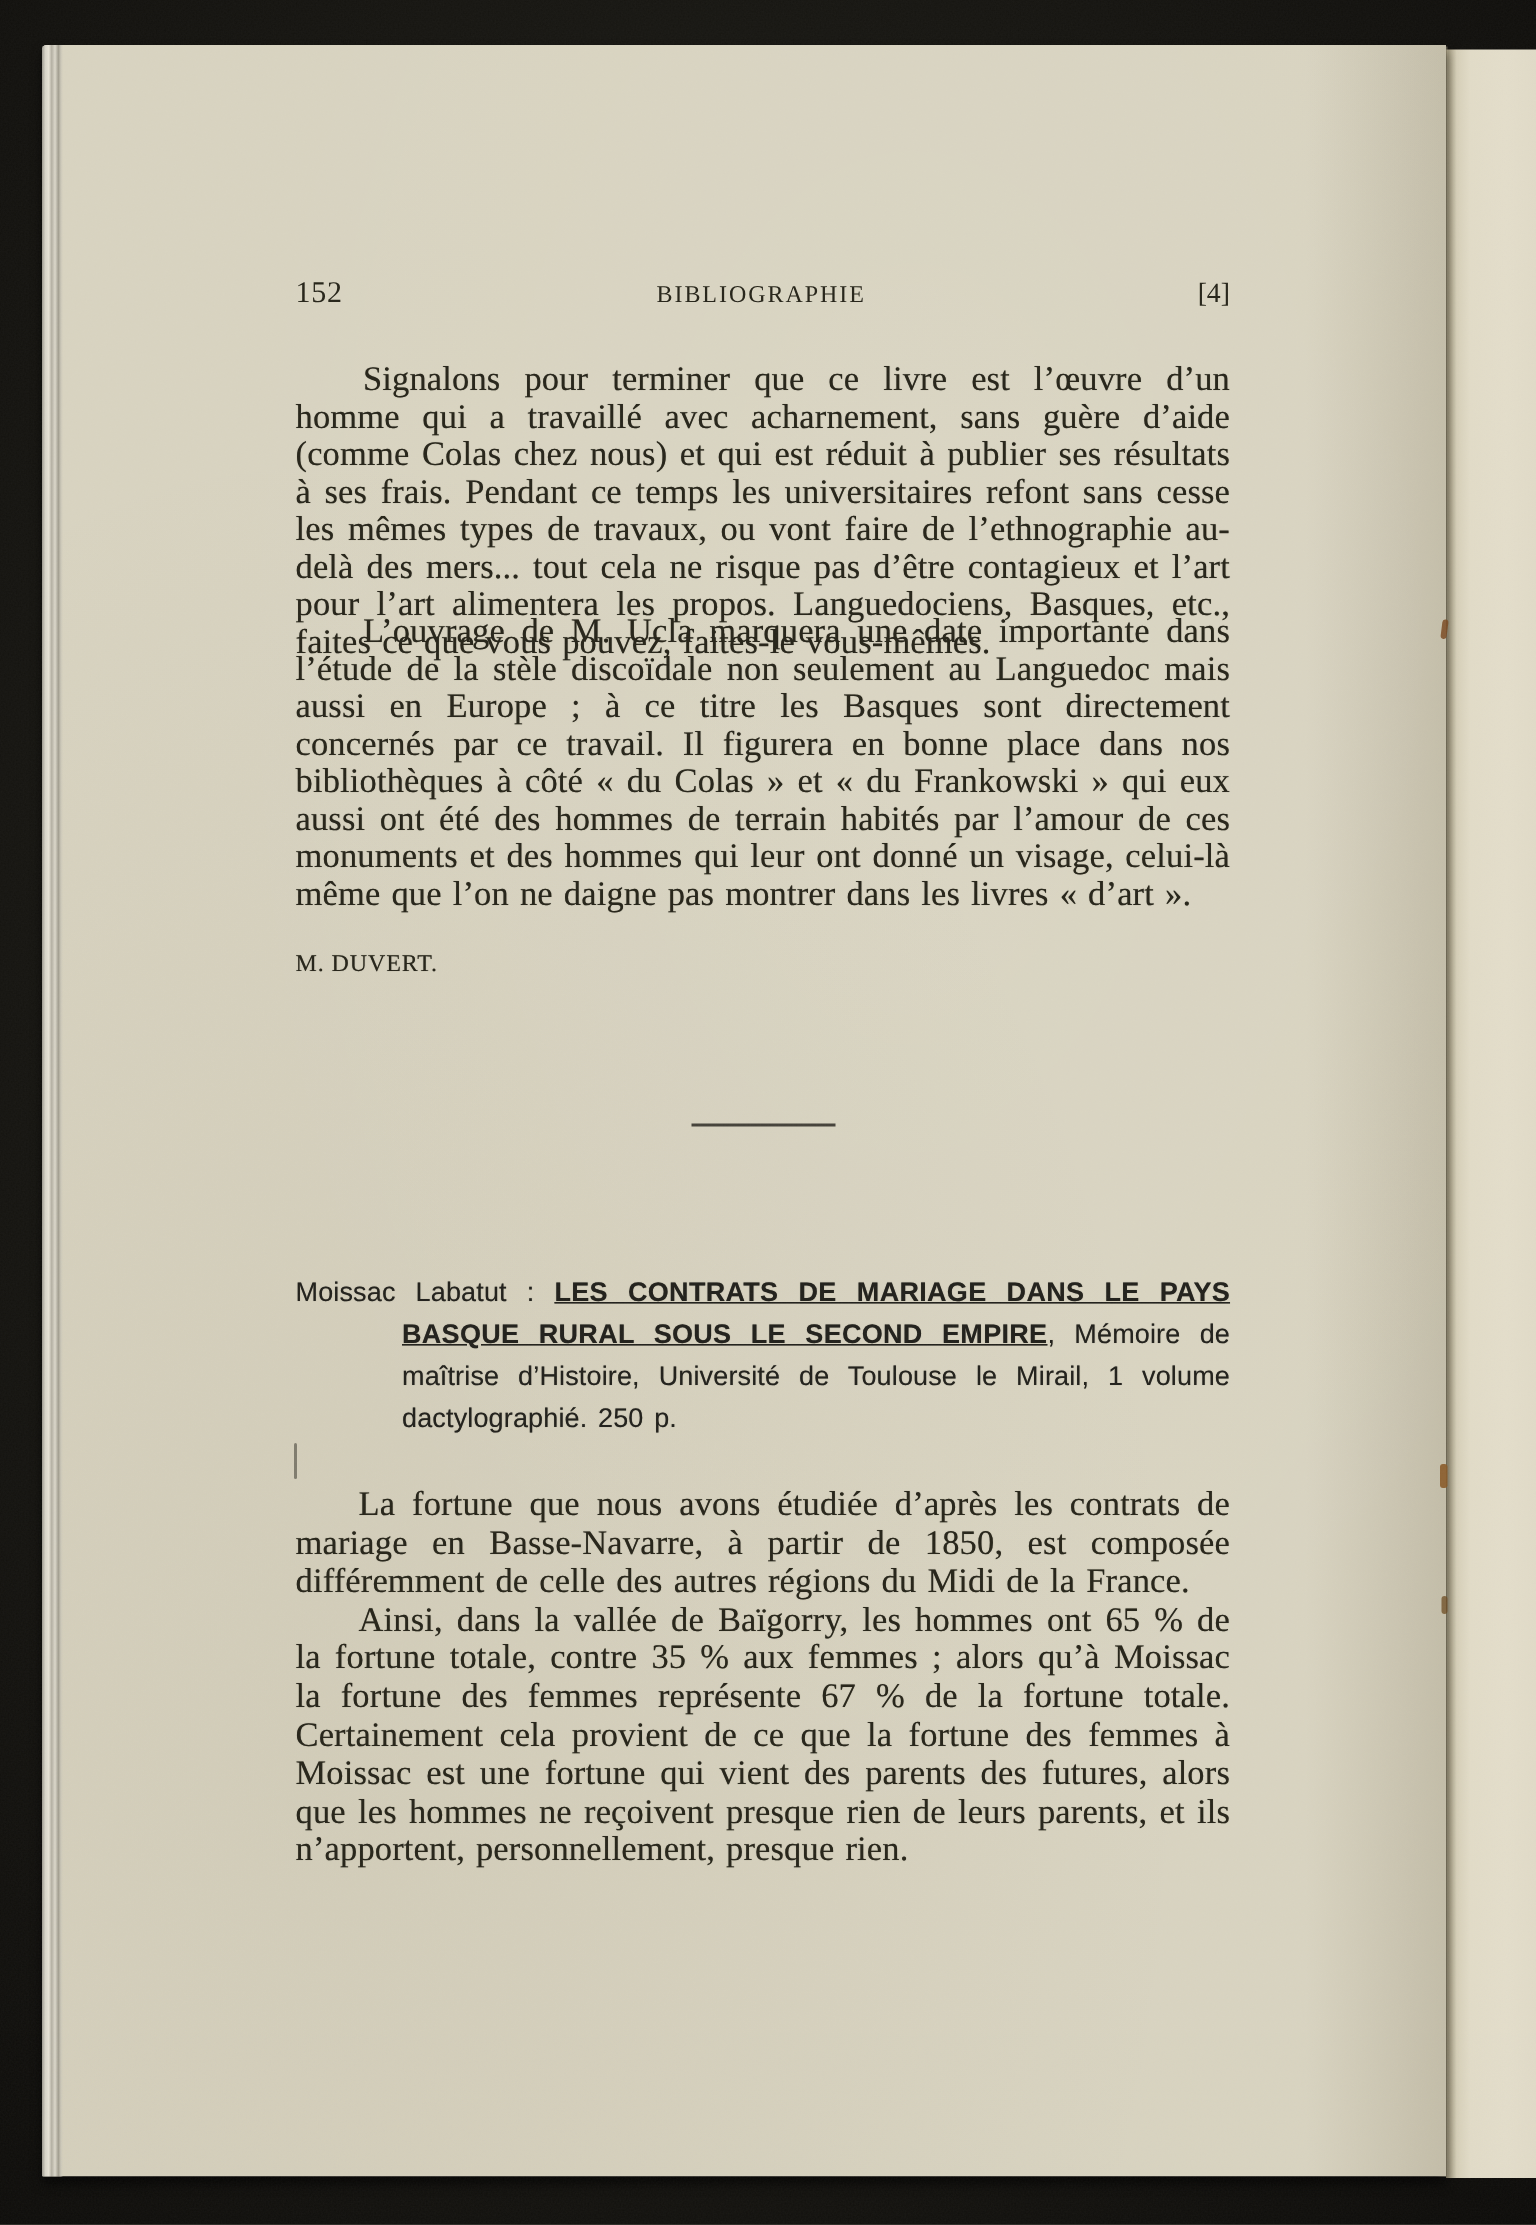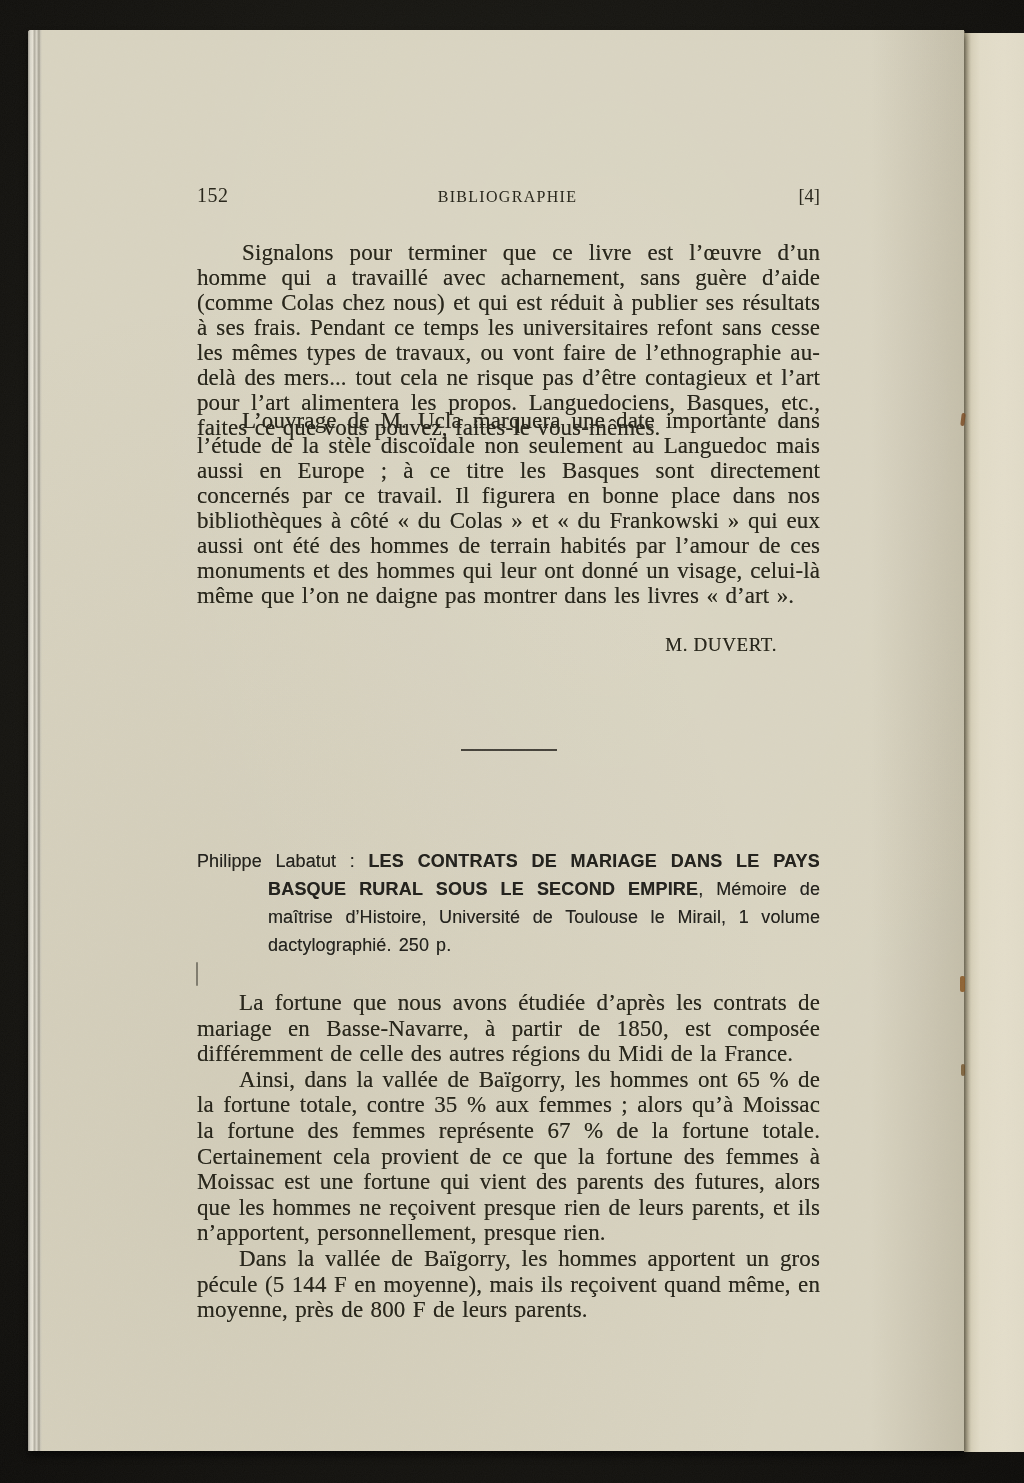--- a/index.html
+++ b/index.html
@@ -72,39 +72,39 @@
   .para {
     margin:0; text-align:justify;
     font-size:23px; line-height:25px; text-indent:45px;
     letter-spacing:0.1px; word-spacing:1.5px;
     text-shadow:0 0 0.5px rgba(38,36,25,0.55);
   }
   .b1 { top:240px; }
   .b2 { top:408px; }
 
   .sig {
-    top:634px; text-align:right; padding-right:43px;
-    font-size:19px; letter-spacing:0.6px;
+    top:634px; text-align:left; padding-right:43px;
+    font-size:16px; letter-spacing:0.6px;
     text-shadow:0 0 0.5px rgba(38,36,25,0.55);
   }
 
   .rule {
     top:749px; left:461px !important; width:96px !important;
     border-top:2px solid #45423a; height:0;
   }
 
   .entry {
     top:847px;
     font-family:"Liberation Sans","DejaVu Sans",sans-serif;
     font-size:18px; line-height:28px; color:#21201b;
     text-align:justify; padding-left:71px; text-indent:-71px;
     word-spacing:2px; letter-spacing:0.1px;
     text-shadow:0 0 0.5px rgba(33,32,27,0.5);
   }
-  .entry .ttl { font-weight:700; letter-spacing:0.2px; }
+  .entry .ttl { font-weight:700; letter-spacing:0.2px;text-decoration:underline; }
 
   .lower { top:962px;margin-top:28px; }
   .lower .para { line-height:25.6px; text-indent:42px; }
 
   
   .noise { position:absolute; inset:0; pointer-events:none; opacity:0.5; }
 </style>
 </head>
 <body>
 
@@ -138,27 +138,26 @@
 
     <div class="b2">
       <p class="para">L’ouvrage de M. Ucla marquera une date importante dans l’étude de la stèle discoïdale non seulement au Languedoc mais aussi en Europe ; à ce titre les Basques sont directement concernés par ce travail. Il figurera en bonne place dans nos bibliothèques à côté « du Colas » et « du Frankowski » qui eux aussi ont été des hommes de terrain habités par l’amour de ces monuments et des hommes qui leur ont donné un visage, celui-là même que l’on ne daigne pas montrer dans les livres « d’art ».</p>
     </div>
 
     <div class="sig">M. DUVERT.</div>
 
     <div class="rule"></div>
 
     <div class="entry">
-      <span>Philippe Labatut : </span><span class="ttl">LES CONTRATS DE MARIAGE DANS LE PAYS BASQUE RURAL SOUS LE SECOND EMPIRE</span><span>, Mémoire de maîtrise d’Histoire, Université de Toulouse le Mirail, 1 volume dactylographié. 250 p.</span>
+      <span>Moissac Labatut : </span><span class="ttl">LES CONTRATS DE MARIAGE DANS LE PAYS BASQUE RURAL SOUS LE SECOND EMPIRE</span><span>, Mémoire de maîtrise d’Histoire, Université de Toulouse le Mirail, 1 volume dactylographié. 250 p.</span>
     </div>
 
     <div class="lower">
       <p class="para">La fortune que nous avons étudiée d’après les contrats de mariage en Basse-Navarre, à partir de 1850, est composée différemment de celle des autres régions du Midi de la France.</p>
       <p class="para">Ainsi, dans la vallée de Baïgorry, les hommes ont 65 % de la fortune totale, contre 35 % aux femmes ; alors qu’à Moissac la fortune des femmes représente 67 % de la fortune totale. Certainement cela provient de ce que la fortune des femmes à Moissac est une fortune qui vient des parents des futures, alors que les hommes ne reçoivent presque rien de leurs parents, et ils n’apportent, personnellement, presque rien.</p>
-      <p class="para">Dans la vallée de Baïgorry, les hommes apportent un gros pécule (5 144 F en moyenne), mais ils reçoivent quand même, en moyenne, près de 800 F de leurs parents.</p>
     </div>
 
   </div>
 
   <svg class="noise" width="1024" height="1483" xmlns="http://www.w3.org/2000/svg">
     <filter id="grain">
       <feTurbulence type="fractalNoise" baseFrequency="0.9" numOctaves="2" stitchTiles="stitch"></feTurbulence>
       <feColorMatrix type="matrix" values="0 0 0 0 0.5  0 0 0 0 0.49  0 0 0 0 0.45  0 0 0 0.10 0"></feColorMatrix>
     </filter>
     <rect width="1024" height="1483" filter="url(#grain)"></rect>

